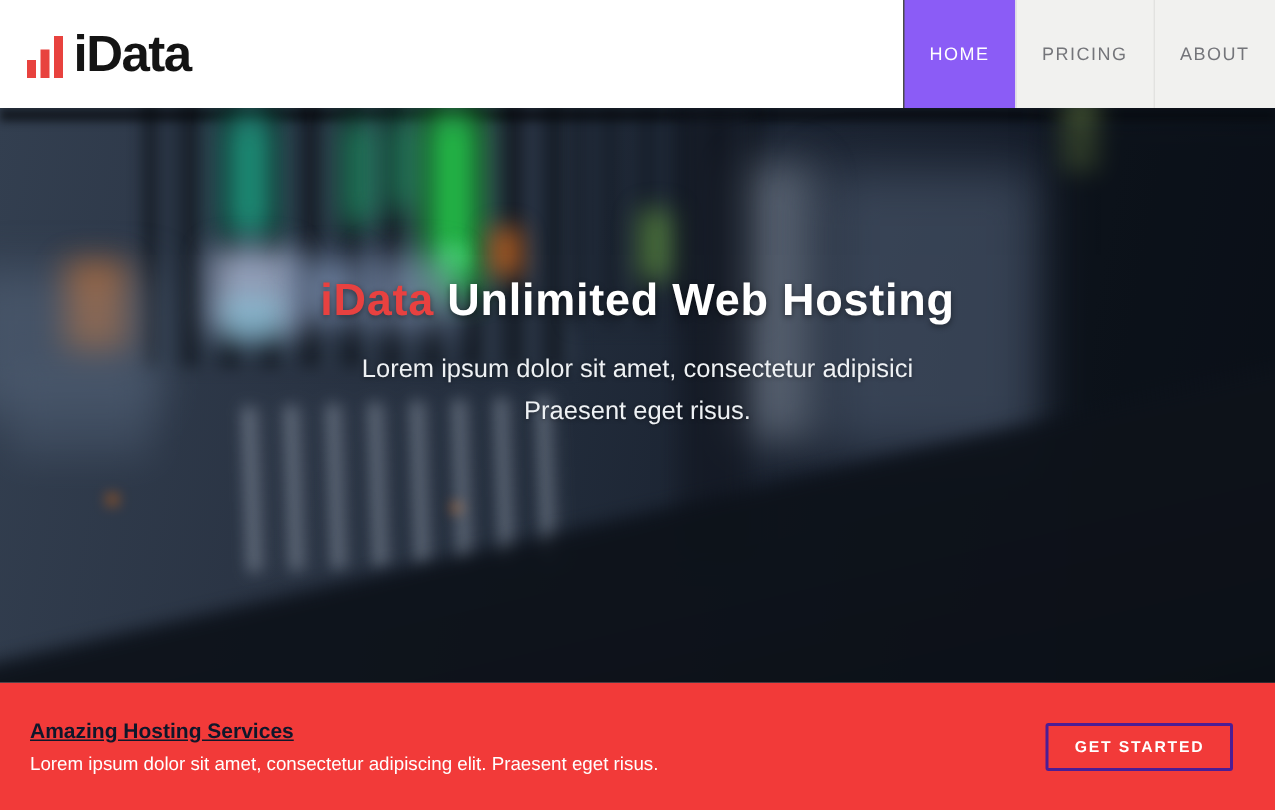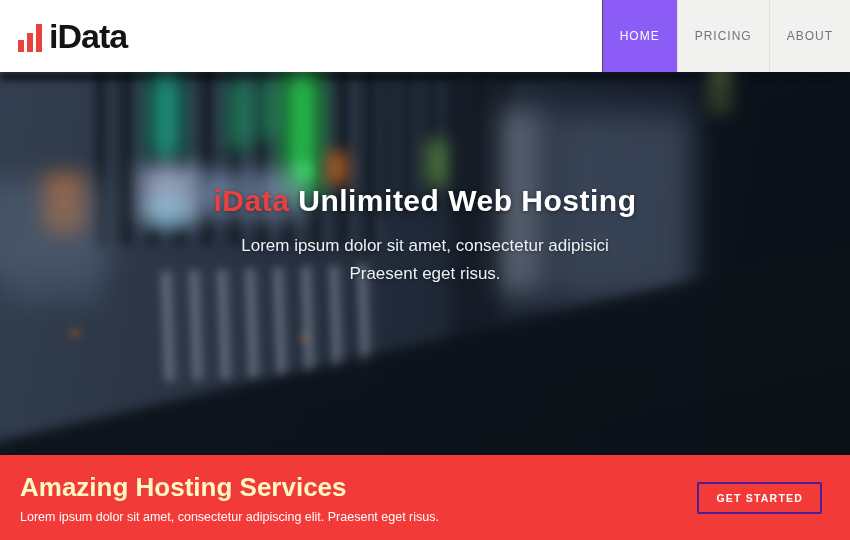--- a/index.html
+++ b/index.html
@@ -154,24 +154,25 @@
   
   .banner {
     height: 85px;
     background: #f23a39;
     display: flex;
     align-items: center;
     padding: 0 28px 0 20px;
   }
   .banner-left { flex: 1; }
   .banner-heading {
-    font-size: 26px;
-    font-weight: 700;
-    color: #fef9c3;
+    font-size: 14px;
+    font-weight: 700;
+    color: #0f172a;
     margin-bottom: 7px;
+    text-decoration: underline;
   }
   .banner-text {
     font-size: 12.5px;
     color: #ffffff;
   }
   .cta-button {
     background: transparent;
     border: 2px solid #4c1d95;
     border-radius: 2px;
     color: #ffffff;

